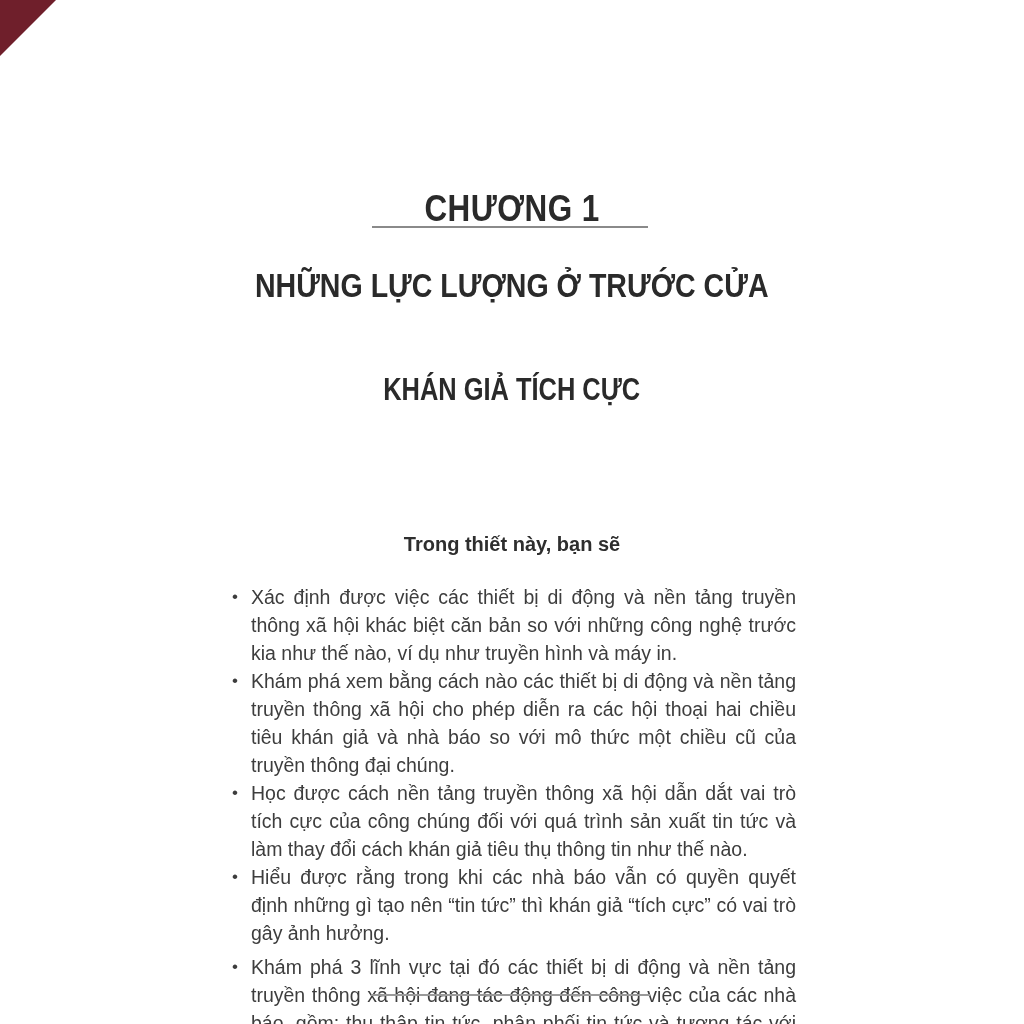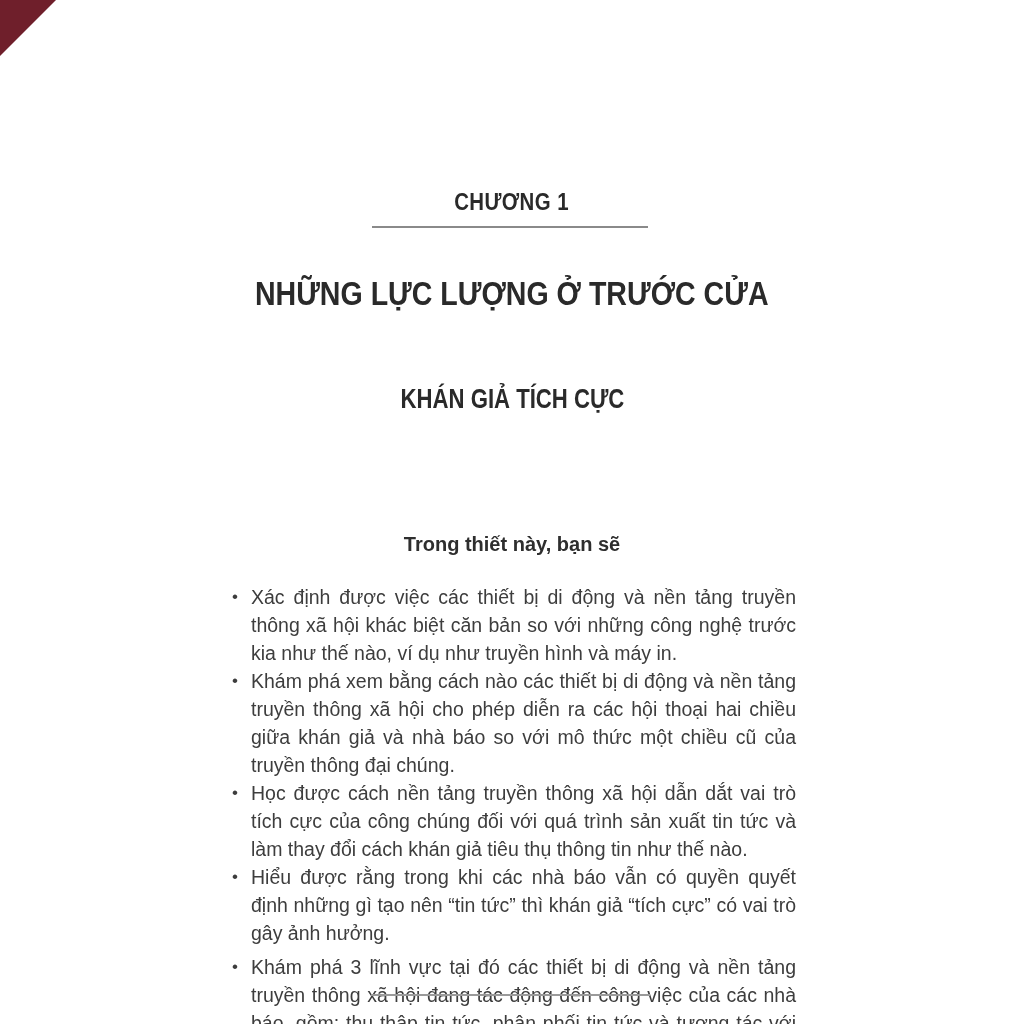--- a/index.html
+++ b/index.html
@@ -36,21 +36,21 @@
 
   .condensed {
     display: inline-block;
     transform: scaleX(0.85);
     transform-origin: 50% 50%;
     white-space: nowrap;
   }
 
   .kicker {
     top: 188px;
-    font-size: 24px;
+    font-size: 37px;
     font-weight: bold;
     letter-spacing: 0.5px;
   }
 
   .rule {
     position: absolute;
     border-top: 2px solid #8a8a8a;
   }
   .rule-top {
     top: 226px;
@@ -61,29 +61,29 @@
     top: 994px;
     left: 371px;
     width: 279px;
     border-top-color: #9a9a9a;
   }
 
   .title {
     top: 266px;
     font-size: 34px;
     font-weight: bold;
-    margin: 8px;
+    margin: 0;
   }
   .title .condensed { transform: scaleX(0.84); }
 
   .subtitle {
     top: 368px;
-    font-size: 27px;
+    font-size: 31px;
     font-weight: bold;
-    margin: 16px;
+    margin: 4px;
   }
   .subtitle .condensed { transform: scaleX(0.82); }
 
   .section-heading {
     top: 533px;
     font-size: 20px;
     font-weight: bold;
     color: #2e2e2e;
     margin: 0;
   }
@@ -141,21 +141,21 @@
 
   <h3 class="center-line section-heading">Trong thiết này, bạn sẽ</h3>
 
   <ul class="bullets">
     <li>
       <span class="bullet-marker">•</span>
       <span>Xác định được việc các thiết bị di động và nền tảng truyền thông xã hội khác biệt căn bản so với những công nghệ trước kia như thế nào, ví dụ như truyền hình và máy in.</span>
     </li>
     <li>
       <span class="bullet-marker">•</span>
-      <span>Khám phá xem bằng cách nào các thiết bị di động và nền tảng truyền thông xã hội cho phép diễn ra các hội thoại hai chiều giữa khán giả và nhà báo so với mô thức một chiều cũ của truyền thông đại chúng.</span>
+      <span>Khám phá xem bằng cách nào các thiết bị di động và nền tảng truyền thông xã hội cho phép diễn ra các hội thoại hai chiều tiêu khán giả và nhà báo so với mô thức một chiều cũ của truyền thông đại chúng.</span>
     </li>
     <li>
       <span class="bullet-marker">•</span>
       <span>Học được cách nền tảng truyền thông xã hội dẫn dắt vai trò tích cực của công chúng đối với quá trình sản xuất tin tức và làm thay đổi cách khán giả tiêu thụ thông tin như thế nào.</span>
     </li>
     <li>
       <span class="bullet-marker">•</span>
       <span>Hiểu được rằng trong khi các nhà báo vẫn có quyền quyết định những gì tạo nên “tin tức” thì khán giả “tích cực” có vai trò gây ảnh hưởng.</span>
     </li>
     <li>

